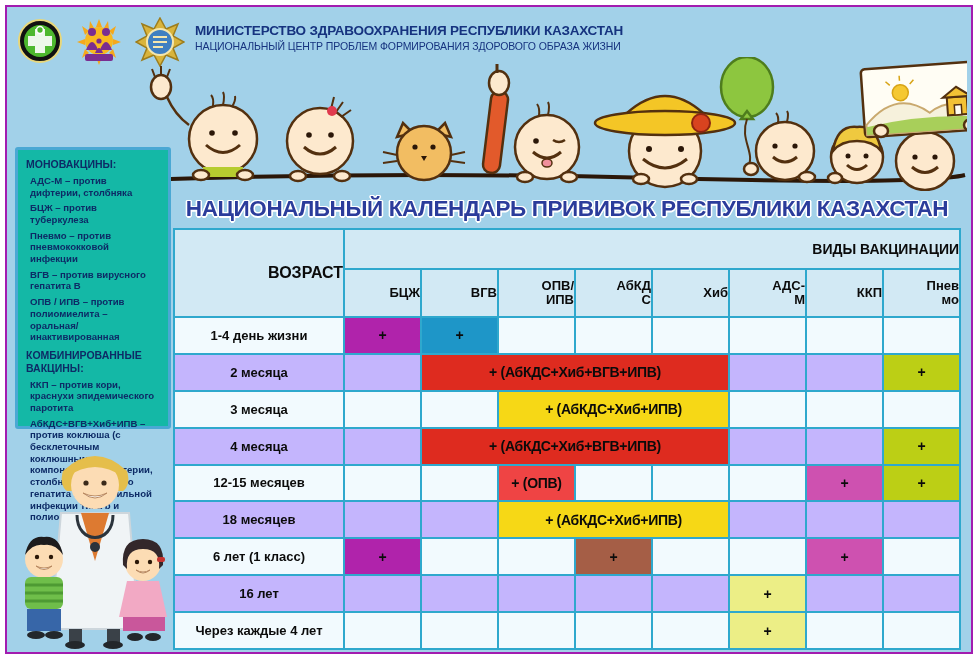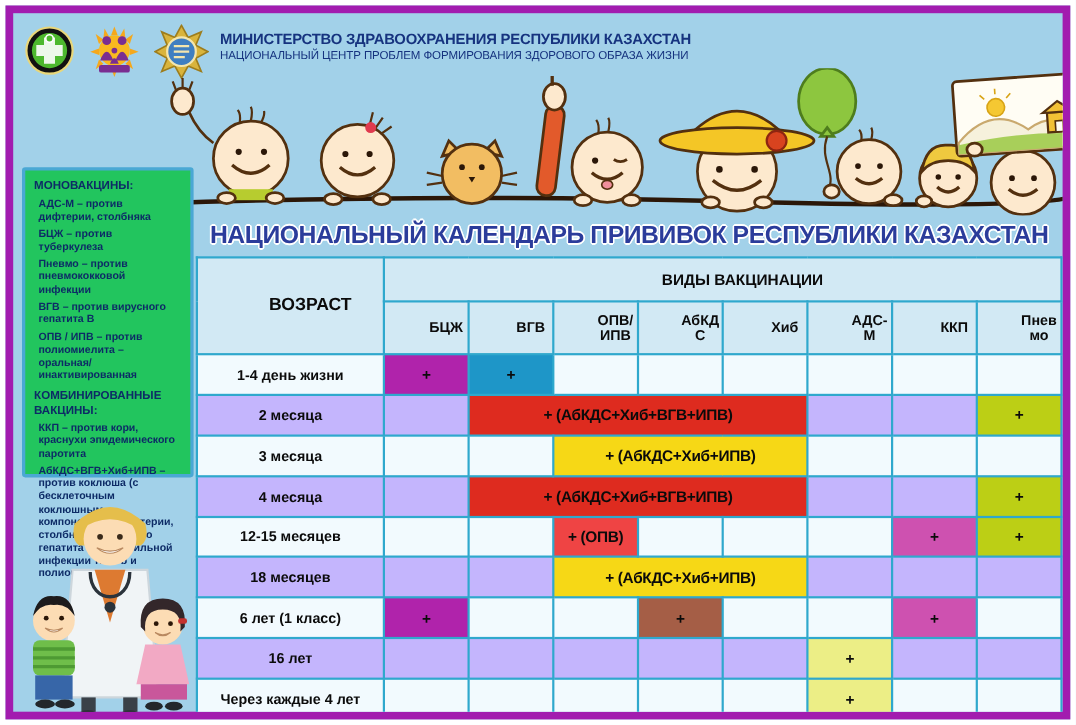--- a/index.html
+++ b/index.html
@@ -1,18 +1,18 @@
 <!DOCTYPE html>
 <html><head>
 <meta charset="utf-8">
 <style>
   html,body{margin:0;padding:0;background:#ffffff;font-family:"Liberation Sans",sans-serif;}
   .frame{width:978px;height:659px;box-sizing:border-box;background:#fff;padding:5px;}
   .poster{position:relative;width:100%;height:100%;box-sizing:border-box;
-          border:7px solid #a21caf;background:#a2d1e9;overflow:hidden;}
+          border:2px solid #a21caf;background:#a2d1e9;overflow:hidden;}
 
   
   .logos{position:absolute;left:10px;top:10px;display:flex;gap:10px;}
   .logos svg{display:block;}
 
   
   .ministry{position:absolute;left:188px;top:16px;width:560px;color:#16337f;}
   .ministry .l1{font-size:13.5px;font-weight:bold;letter-spacing:-0.2px;}
   .ministry .l2,.ministry .l3{font-size:10.5px;font-weight:normal;letter-spacing:-0.1px;margin-top:2px;}
 
@@ -22,35 +22,35 @@
   
   .big-title{position:absolute;left:166px;top:184px;width:788px;height:36px;
     display:flex;align-items:center;justify-content:center;
     font-size:22.5px;font-weight:bold;letter-spacing:-0.4px;color:#2b3c9b;
     text-shadow:-1.5px 0 #fff,1.5px 0 #fff,0 -1.5px #fff,0 1.5px #fff,
                 -1px -1px #fff,1px 1px #fff,-1px 1px #fff,1px -1px #fff;
     white-space:nowrap;}
 
   
   .sidebar{position:absolute;left:8px;top:140px;width:156px;height:282px;box-sizing:border-box;
-    background:#22c55e;border:3px solid #4aa8d4;border-radius:3px;padding:8px 6px 4px 8px;
+    background:#14b8a6;border:3px solid #4aa8d4;border-radius:3px;padding:8px 6px 4px 8px;
     color:#0d2b66;font-size:9.6px;line-height:1.22;font-weight:600;}
   .sidebar h3{margin:0 0 1px 0;font-size:10.5px;font-weight:800;}
   .sidebar .sect2{margin-top:6px;}
   .vac-item{margin:4px;}
   .vac-item b{font-weight:800;}
 
   
   .doctor{position:absolute;left:4px;top:430px;width:168px;height:214px;}
 
   
   .table-wrap{position:absolute;left:166px;top:221px;width:788px;height:422px;}
   table.vac{border-collapse:collapse;table-layout:fixed;width:788px;height:422px;}
   table.vac th,table.vac td{border:2px solid #2fa8cd;padding:0;box-sizing:border-box;}
-  table.vac th{background:#d2e9f4;color:#0b0b0b;text-align:center;padding-left:36px;}
+  table.vac th{background:#d2e9f4;color:#0b0b0b;text-align:right;padding-left:36px;}
   th.age-h{font-size:16px;font-weight:800;}
   th.types-h{font-size:14px;font-weight:800;height:40px;}
   th.col-h{font-size:13px;font-weight:800;height:48px;line-height:1.1;overflow-wrap:anywhere;}
   td.age{font-size:13px;font-weight:800;text-align:center;padding-left:7px;color:#0b0b0b;white-space:nowrap;}
   td{font-size:14px;font-weight:800;text-align:center;color:#0b0b0b;}
   tr.light td{background:#f2fafe;}
   tr.blue td{background:#c4b5fd;}
   td.mark{font-size:14px;letter-spacing:-0.3px;}
 </style>
 </head>

